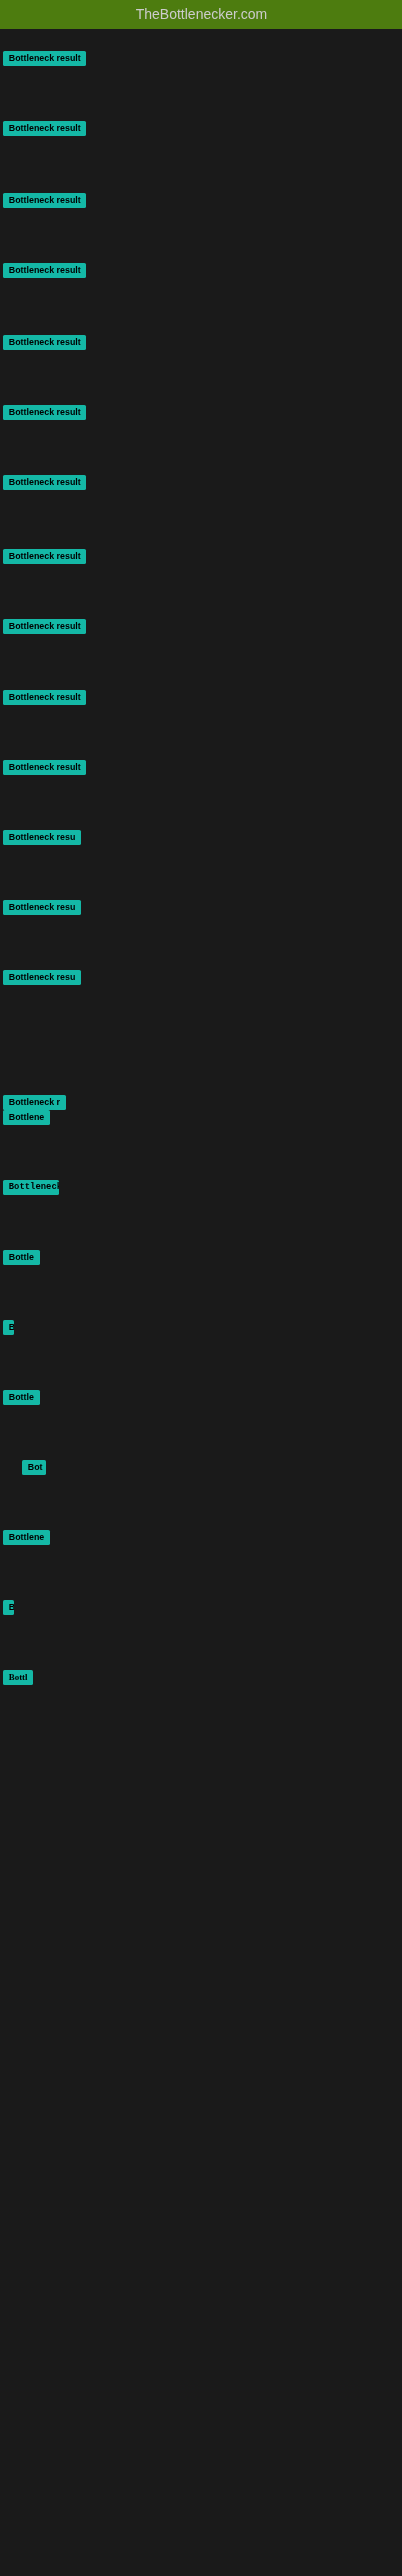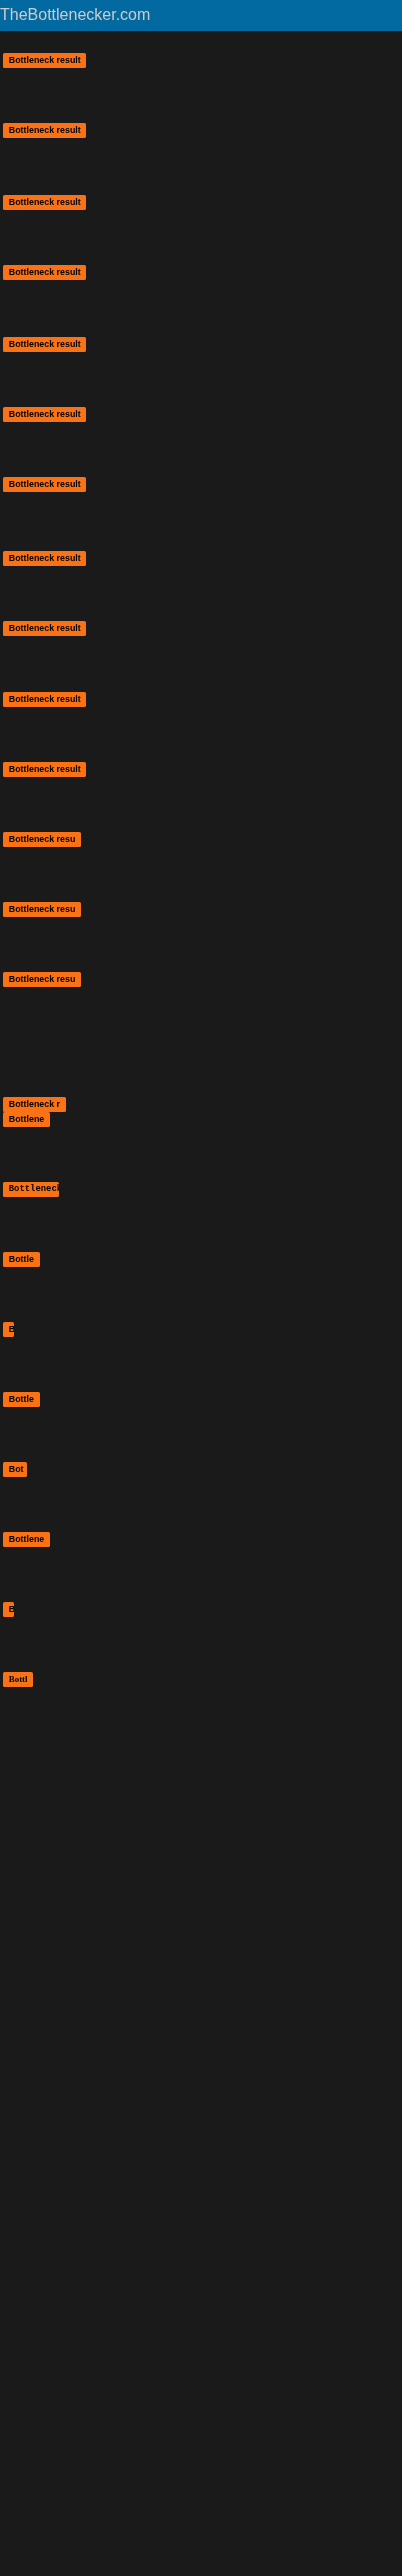--- a/index.html
+++ b/index.html
@@ -10,30 +10,30 @@
 
     body {
       width: 403px;
       min-height: 2576px;
       background-color: #1a1a1a;
       font-family: Arial, sans-serif;
       position: relative;
     }
 
     .site-title {
-      text-align: left;
+      text-align: center;
       color: #cccccc;
-      font-size: 16px;
+      font-size: 14px;
       padding: 6.4px 0;
-      background-color: #0369a1;
+      background-color: #4d7c0f;
     }
 
     .bottleneck-badge {
       display: inline-block;
-      background-color: #f97316;
+      background-color: #14b8a6;
       color: #000;
       font-size: 8.9px;
       font-weight: bold;
       padding: 2.4px 5.6px;
       border-radius: 1.6px;
       white-space: nowrap;
       overflow: hidden;
     }
   </style>
 </head>
@@ -57,18 +57,18 @@
     <div style="position: absolute; top: 731px; left: 3.2px;"><span class="bottleneck-badge" style="max-width: 93px;">Bottleneck result</span></div>
     <div style="position: absolute; top: 801px; left: 3.2px;"><span class="bottleneck-badge" style="max-width: 85px;">Bottleneck resu</span></div>
     <div style="position: absolute; top: 871px; left: 3.2px;"><span class="bottleneck-badge" style="max-width: 85px;">Bottleneck resu</span></div>
     <div style="position: absolute; top: 941px; left: 3.2px;"><span class="bottleneck-badge" style="max-width: 85px;">Bottleneck resu</span></div>
     <div style="position: absolute; top: 1066px; left: 3.2px;"><span class="bottleneck-badge" style="max-width: 66px;">Bottleneck r</span></div>
     <div style="position: absolute; top: 1081px; left: 3.2px;"><span class="bottleneck-badge" style="max-width: 50px;">Bottlene</span></div>
     <div style="position: absolute; top: 1151px; left: 3.2px; font-family: Liberation Mono, monospace;"><span class="bottleneck-badge" style="max-width: 56px;">Bottleneck</span></div>
     <div style="position: absolute; top: 1221px; left: 3.2px;"><span class="bottleneck-badge" style="max-width: 38px;">Bottle</span></div>
     <div style="position: absolute; top: 1291px; left: 3.2px;"><span class="bottleneck-badge" style="max-width: 11.3px;">B</span></div>
     <div style="position: absolute; top: 1361px; left: 3.2px;"><span class="bottleneck-badge" style="max-width: 38px;">Bottle</span></div>
-    <div style="position: absolute; top: 1431px; left: 3.2px;"><span class="bottleneck-badge" style="max-width: 24px;">Bot</span></div>
+    <div style="position: absolute; top: 1431px; left: 3.2px;"><span class="bottleneck-badge" style="max-width: 24px; margin-left: 19px;">Bot</span></div>
     <div style="position: absolute; top: 1501px; left: 3.2px;"><span class="bottleneck-badge" style="max-width: 50px;">Bottlene</span></div>
     <div style="position: absolute; top: 1571px; left: 3.2px;"><span class="bottleneck-badge" style="max-width: 11.3px;">B</span></div>
     <div style="position: absolute; top: 1641px; left: 3.2px; font-family: Liberation Serif, serif;"><span class="bottleneck-badge" style="max-width: 32px;">Bottl</span></div>
   </div>
 
 
 </body></html>

